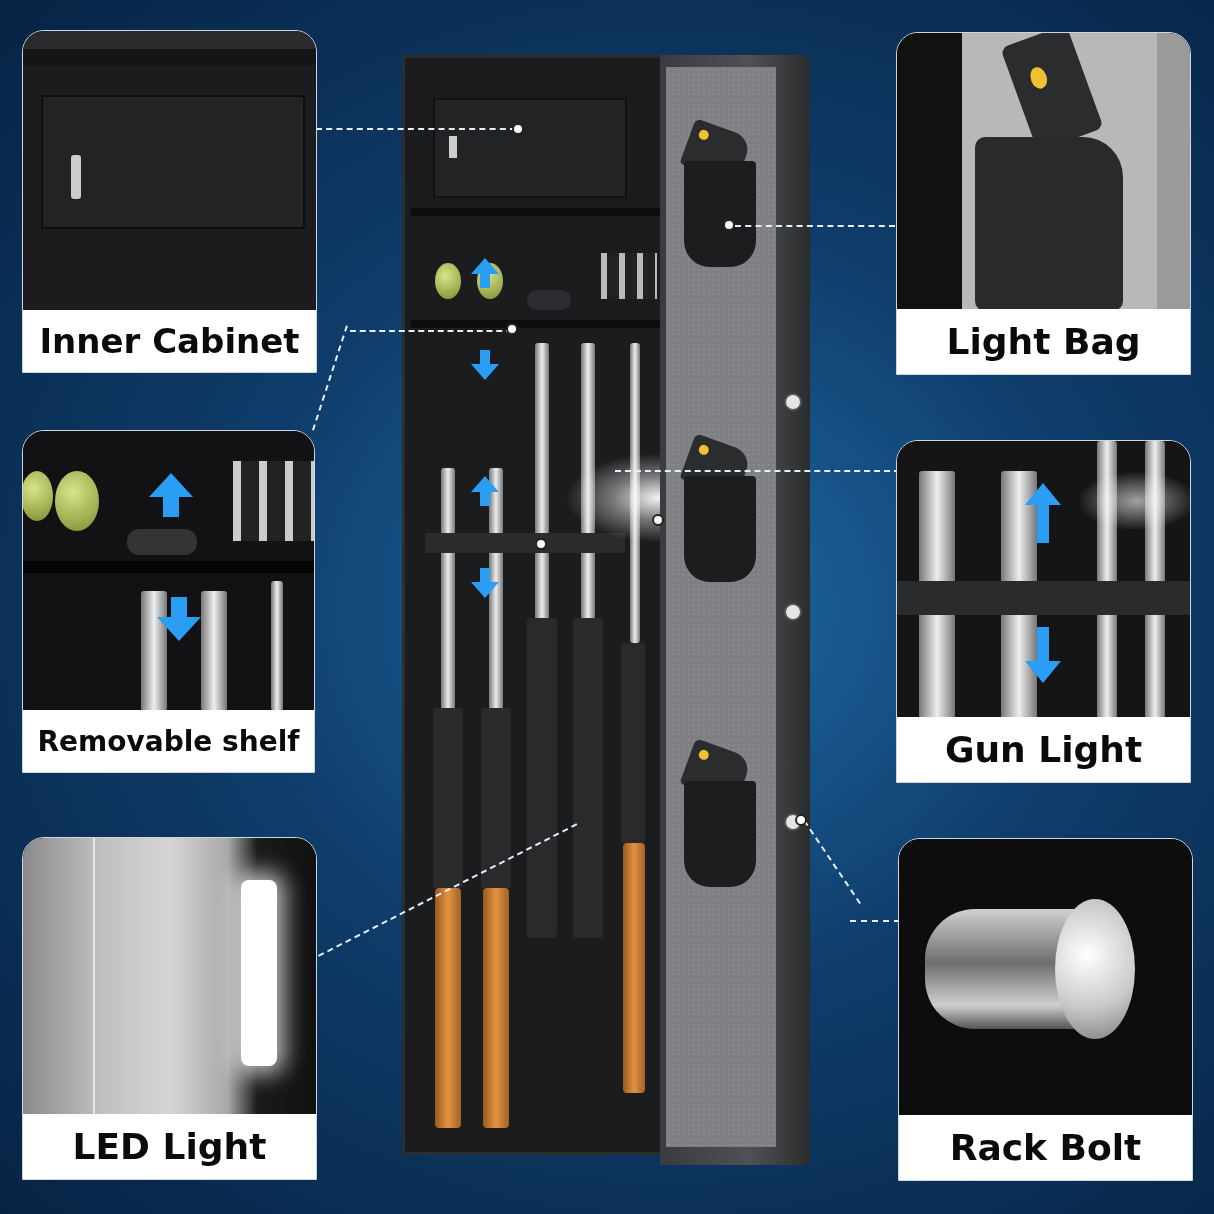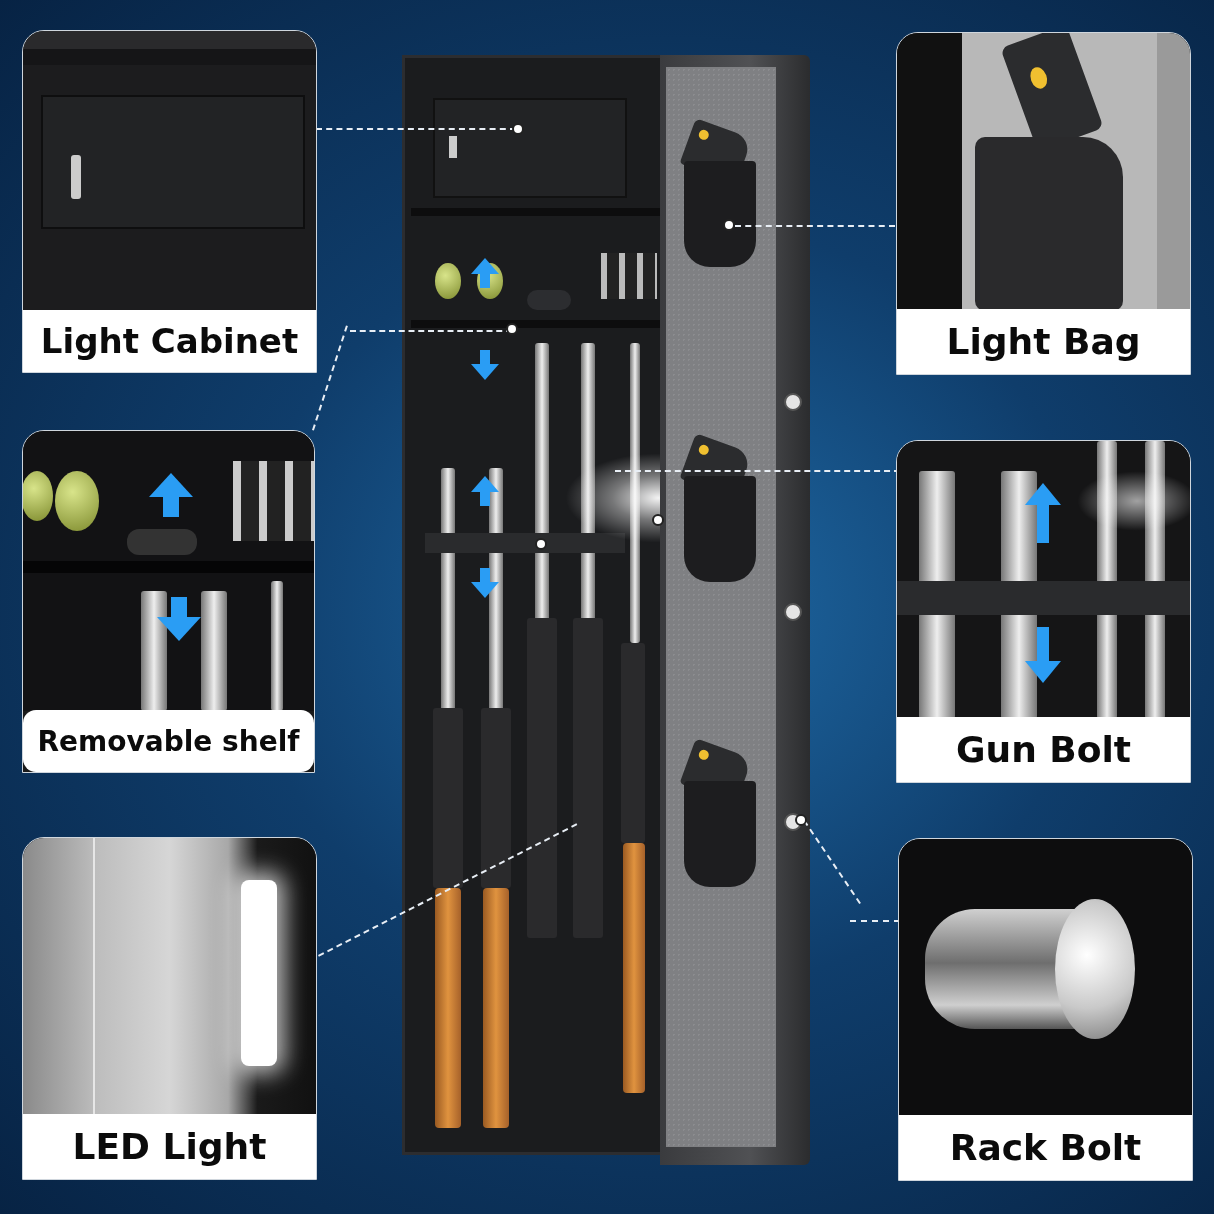--- a/index.html
+++ b/index.html
@@ -119,39 +119,39 @@
 <div class="dash" style="left:805px;top:820px;width:100px;transform:rotate(56deg);transform-origin:0 0;"></div>
 <div class="dash" style="left:850px;top:920px;width:50px;"></div>
 <div class="dot" style="left:795px;top:814px;"></div>
 
 <div class="card" style="left:22px;top:30px;width:295px;height:343px;">
   <div class="photo" style="height:280px;background:linear-gradient(#2a2a2c 0 18px,#151517 18px 34px,#1c1c1e 34px);">
     <div style="position:absolute;left:18px;top:64px;width:260px;height:130px;background:#222325;border:2px solid #0e0e0f;">
       <div style="position:absolute;left:28px;top:58px;width:10px;height:44px;background:#ccc;border-radius:3px;"></div>
     </div>
   </div>
-  <div class="label" style="height:62px;font-size:34px;">Light Cabinet</div>
+  <div class="label" style="height:62px;font-size:34px;">Inner Cabinet</div>
 </div>
 
 <div class="card" style="left:22px;top:430px;width:293px;height:343px;">
   <div class="photo" style="height:280px;background:#121214;">
     <div class="grenade" style="left:-2px;top:40px;width:32px;height:50px;"></div>
     <div class="grenade" style="left:32px;top:40px;width:44px;height:60px;"></div>
     <div style="position:absolute;left:104px;top:98px;width:70px;height:26px;background:#333;border-radius:12px;"></div>
     <div style="position:absolute;left:210px;top:30px;width:85px;height:80px;background:repeating-linear-gradient(90deg,#ccc 0 8px,#222 8px 26px);"></div>
     <div style="position:absolute;left:0;top:130px;width:293px;height:12px;background:#050506;"></div>
     <div class="arrow ar-up" style="left:126px;top:42px;border-left-width:22px;border-right-width:22px;border-bottom-width:24px;"></div>
     <div class="ar-stem" style="left:140px;top:66px;width:16px;height:20px;"></div>
     <div class="rifle" style="left:118px;top:160px;width:26px;height:120px;"></div>
     <div class="rifle" style="left:178px;top:160px;width:26px;height:120px;"></div>
     <div class="rifle" style="left:248px;top:150px;width:12px;height:130px;"></div>
     <div class="ar-stem" style="left:148px;top:166px;width:16px;height:20px;"></div>
     <div class="arrow ar-down" style="left:134px;top:186px;border-left-width:22px;border-right-width:22px;border-top-width:24px;"></div>
   </div>
-  <div class="label" style="height:62px;font-size:28px;border-radius:13px;">Removable shelf</div>
+  <div class="label" style="height:62px;font-size:28px;">Removable shelf</div>
 </div>
 
 <div class="card" style="left:22px;top:837px;width:295px;height:343px;">
   <div class="photo" style="height:278px;background:linear-gradient(90deg,#8a8a8a 0%,#bdbdbd 25%,#d6d6d6 50%,#a8a8a8 70%,#1a1a1a 80%,#111 100%);">
     <div style="position:absolute;left:70px;top:0;width:2px;height:278px;background:#e6e6e6;"></div>
     <div style="position:absolute;left:218px;top:42px;width:36px;height:186px;background:#fff;border-radius:8px;box-shadow:0 0 22px 8px rgba(255,255,255,0.7);"></div>
   </div>
   <div class="label" style="height:65px;font-size:36px;">LED Light</div>
 </div>
 
@@ -171,21 +171,21 @@
     <div class="rifle" style="left:104px;top:30px;width:36px;height:248px;"></div>
     <div class="rifle" style="left:200px;top:0;width:20px;height:278px;"></div>
     <div class="rifle" style="left:248px;top:0;width:20px;height:278px;"></div>
     <div style="position:absolute;left:0;top:140px;width:295px;height:34px;background:#2a2b2d;"></div>
     <div class="arrow ar-up" style="left:128px;top:42px;border-left-width:18px;border-right-width:18px;border-bottom-width:22px;"></div>
     <div class="ar-stem" style="left:140px;top:64px;width:12px;height:38px;"></div>
     <div class="ar-stem" style="left:140px;top:186px;width:12px;height:34px;"></div>
     <div class="arrow ar-down" style="left:128px;top:220px;border-left-width:18px;border-right-width:18px;border-top-width:22px;"></div>
     <div style="position:absolute;left:180px;top:30px;width:120px;height:60px;background:radial-gradient(ellipse,rgba(255,255,255,0.6),rgba(255,255,255,0) 70%);"></div>
   </div>
-  <div class="label" style="height:65px;font-size:36px;">Gun Bolt</div>
+  <div class="label" style="height:65px;font-size:36px;">Gun Light</div>
 </div>
 
 <div class="card" style="left:898px;top:838px;width:295px;height:343px;">
   <div class="photo" style="height:278px;background:#0d0d0e;">
     <div style="position:absolute;left:26px;top:70px;width:170px;height:120px;background:linear-gradient(#d0d0d0,#6e6e6e 45%,#cfcfcf 80%,#555);border-radius:50px 0 0 50px;"></div>
     <div style="position:absolute;left:156px;top:60px;width:80px;height:140px;border-radius:50%;background:radial-gradient(circle at 40% 40%,#ffffff,#c9c9c9 55%,#7a7a7a);"></div>
   </div>
   <div class="label" style="height:65px;font-size:36px;">Rack Bolt</div>
 </div>
 

